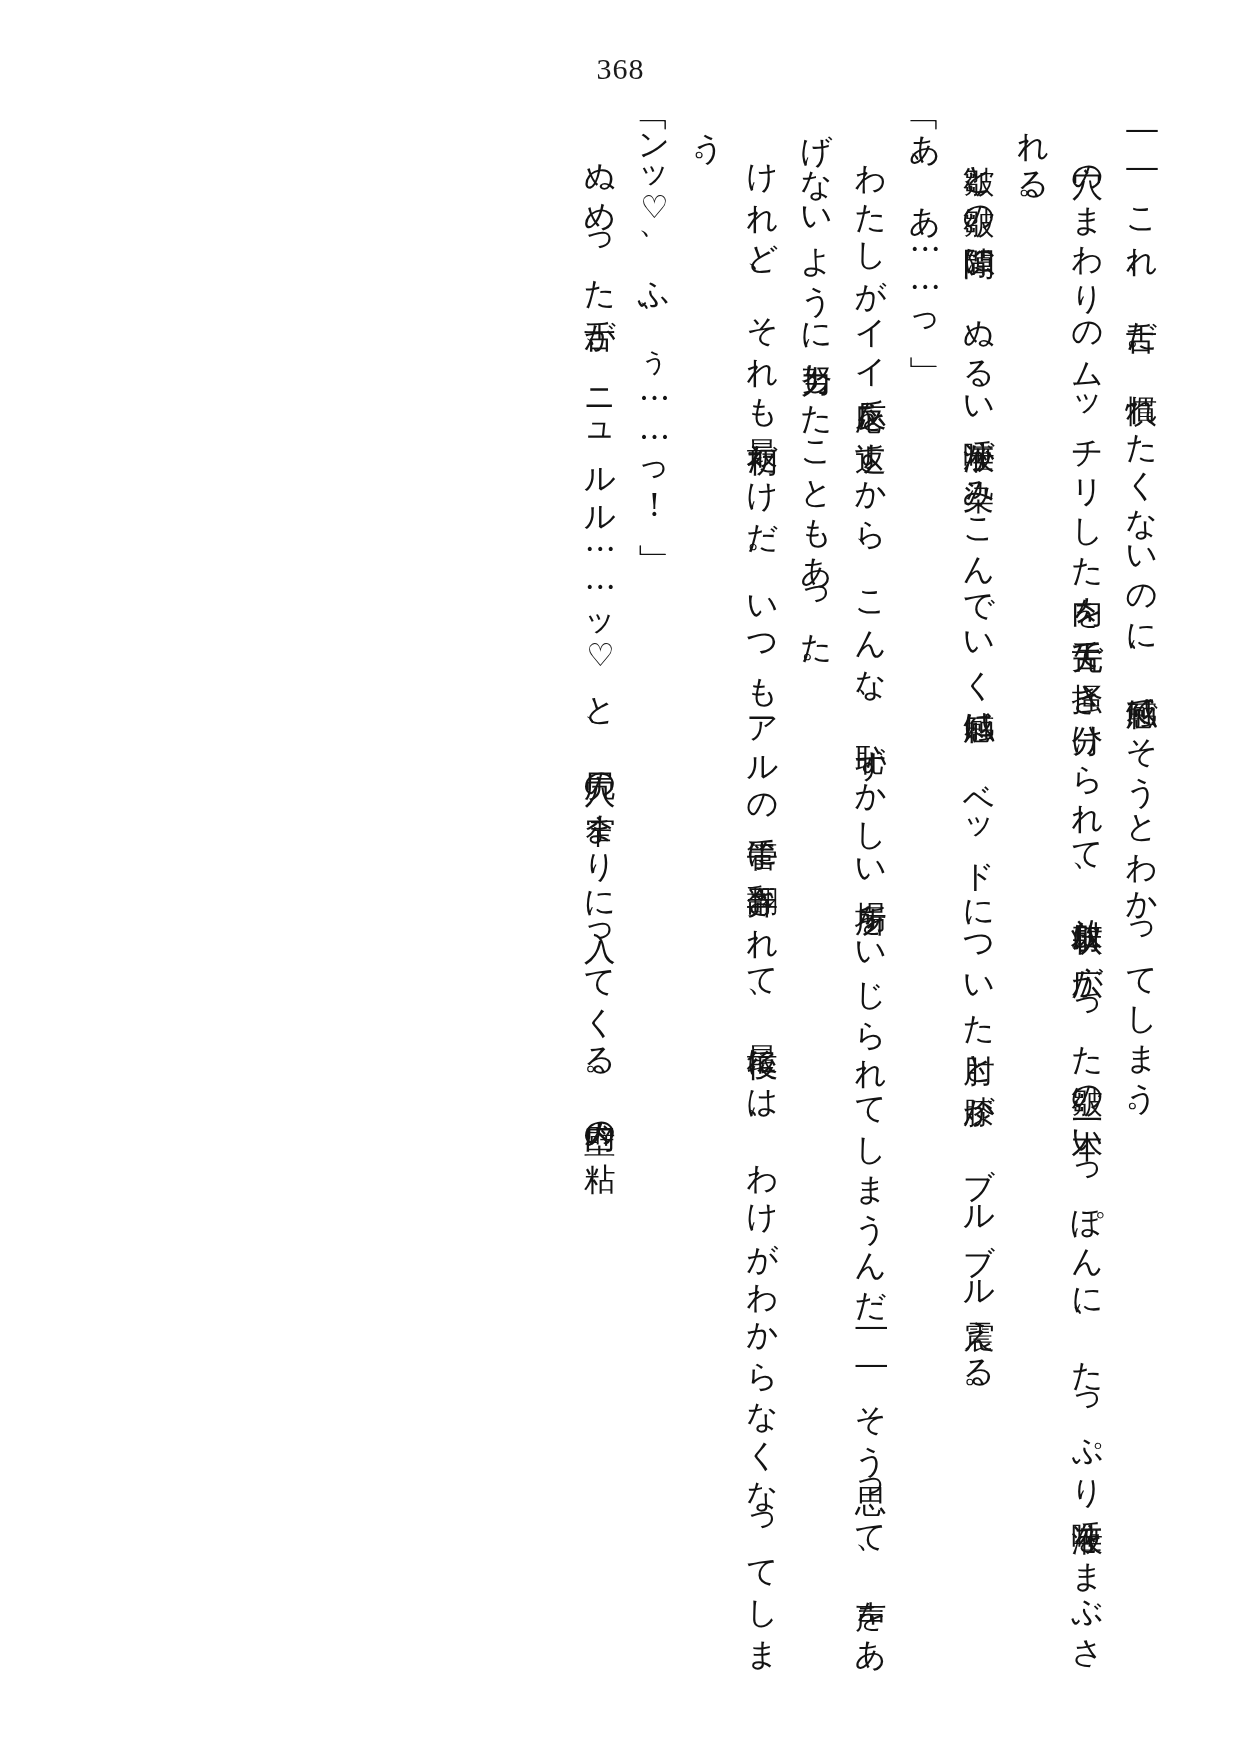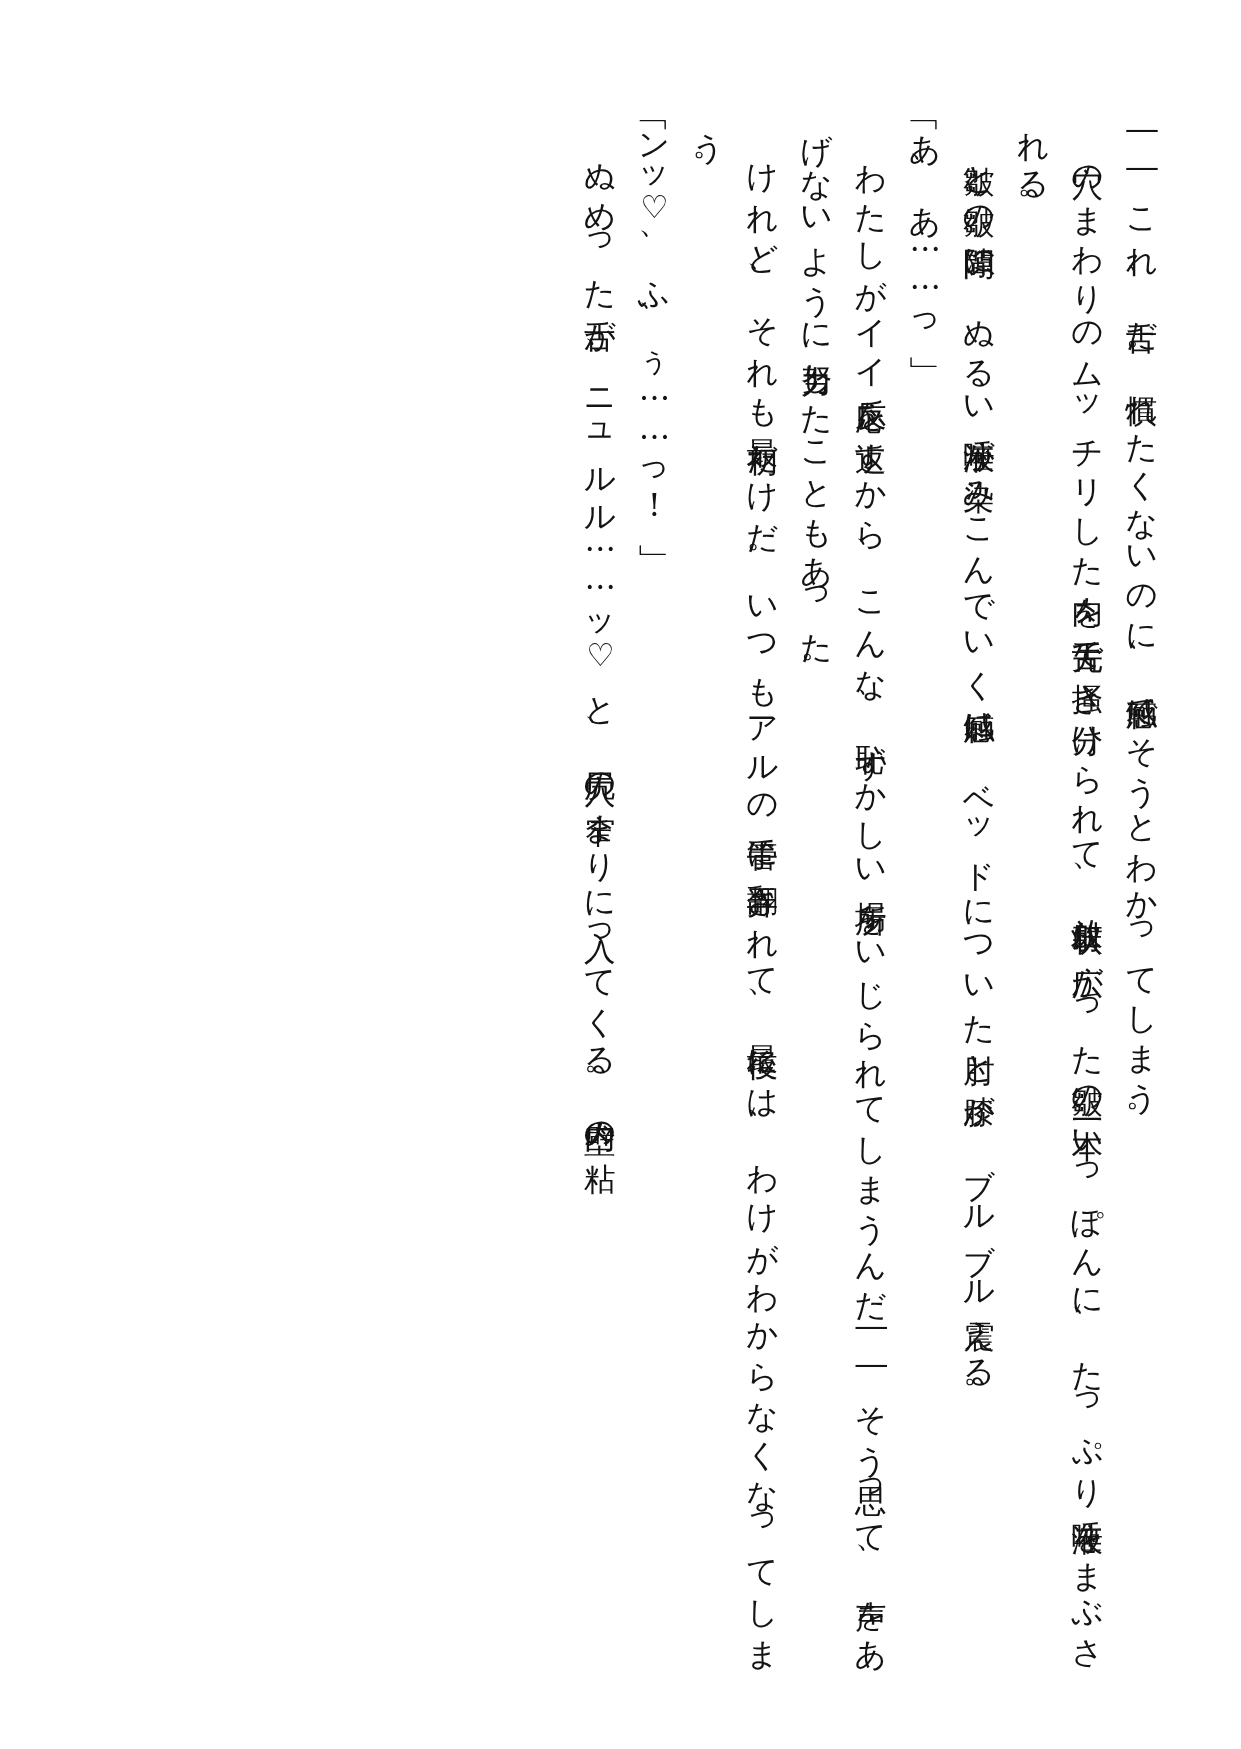--- a/index.html
+++ b/index.html
@@ -56,20 +56,21 @@
   }
   .indent {
     text-indent: 1em;
   }
 </style>
 </head>
 <body>
 
 <div class="page">
 
+  <div class="page-number">368</div>
 
   <div class="body-text">
     <span class="para">――これ、舌だ。慣れたくないのに、感触でそうとわかってしまう。</span>
     <span class="para indent">穴のまわりのムッチリした肉を舌先で掻き分けられて、放射状に広がった皺の一本いっぽんに、たっぷり唾液をまぶされる。</span>
     <span class="para indent">皺と皺の隙間に、ぬるい唾液が染みこんでいく感触に、ベッドについた肘と膝が、ブルブル震える。</span>
     <span class="para">「あ、あ……っ」</span>
     <span class="para indent">わたしがイイ反応を返すから、こんな、恥ずかしい場所をいじられてしまうんだ――そう思って、声をあげないように努力したこともあった。</span>
     <span class="para indent">けれど、それも最初だけだ。いつもアルの手管に翻弄されて、最後には、わけがわからなくなってしまう。</span>
     <span class="para">「ンッ♡、ふ、ぅ……っ!」</span>
     <span class="para indent">ぬめった舌が、ニュルル……ッ♡と、尻穴の窄まりに入ってくる。内壁の粘</span>

